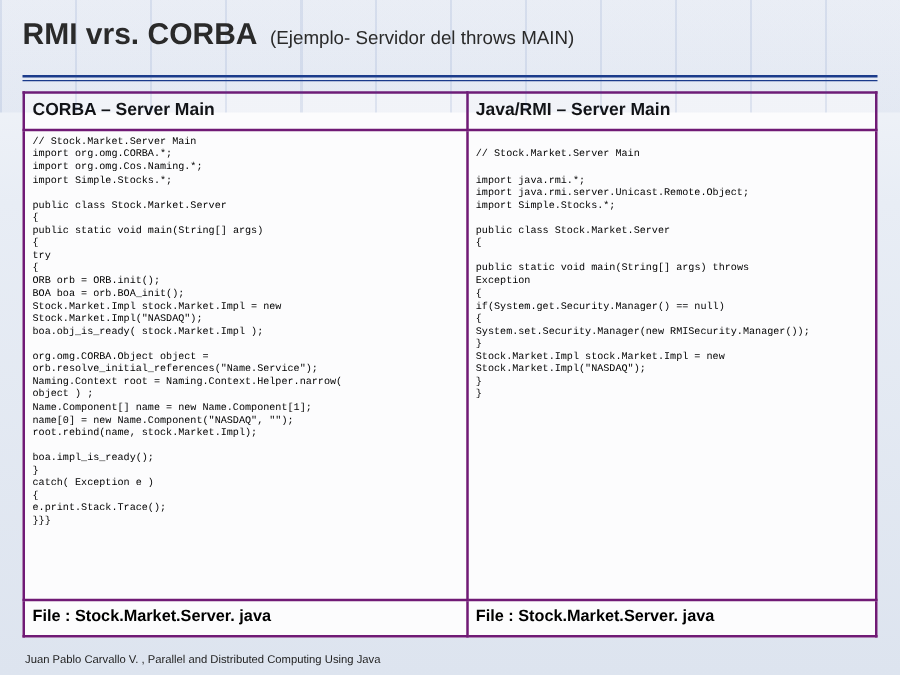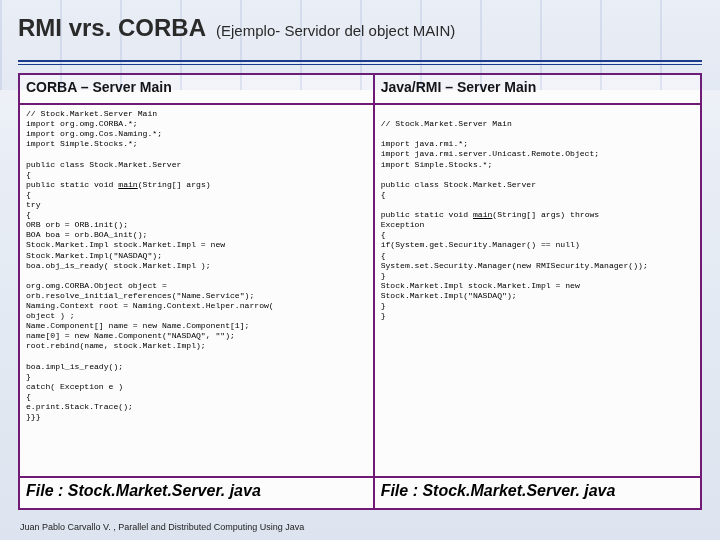--- a/index.html
+++ b/index.html
@@ -41,38 +41,38 @@
     color: #111;
   }
   .code-cell {
     font-family: "Courier New", monospace;
     font-size: 8.1px;
     line-height: 1.25;
     color: #000;
     white-space: pre;
     overflow: hidden;
   }
-  .code-cell .u { text-decoration: underline; }
+  .code-cell .u { }
 
-  .filerow td { font-size: 16px; font-weight: bold; padding: 6px 6px; font-style: italic; }
+  .filerow td { font-size: 13px; font-weight: bold; padding: 6px 6px; }
 
   .footer {
     font-size: 9px; color: #222; margin-top: 12px;
     padding-left: 2px;
   }
 </style>
 </head>
 <body>
 
 <div class="slide">
   <div class="bg-stripes"></div>
 
   <div class="title-row">
     <span class="title-main">RMI vrs. CORBA</span>
-    <span class="title-sub">(Ejemplo- Servidor del object MAIN)</span>
+    <span class="title-sub">(Ejemplo- Servidor del throws MAIN)</span>
   </div>
   <div class="double-underline"></div>
   <div class="double-underline2"></div>
 
   <table class="comp">
     <colgroup>
         <col style="width:52%">
         <col style="width:48%">
       </colgroup>
     <tbody>

